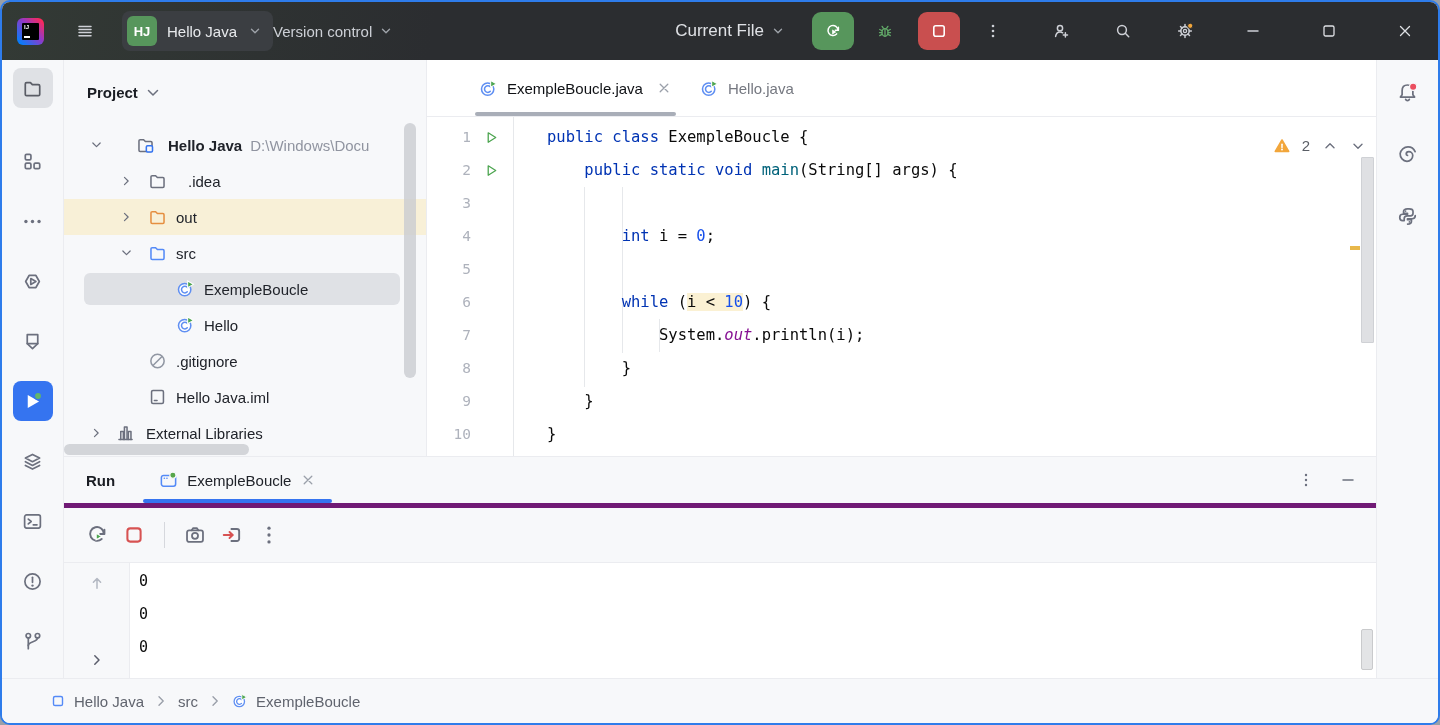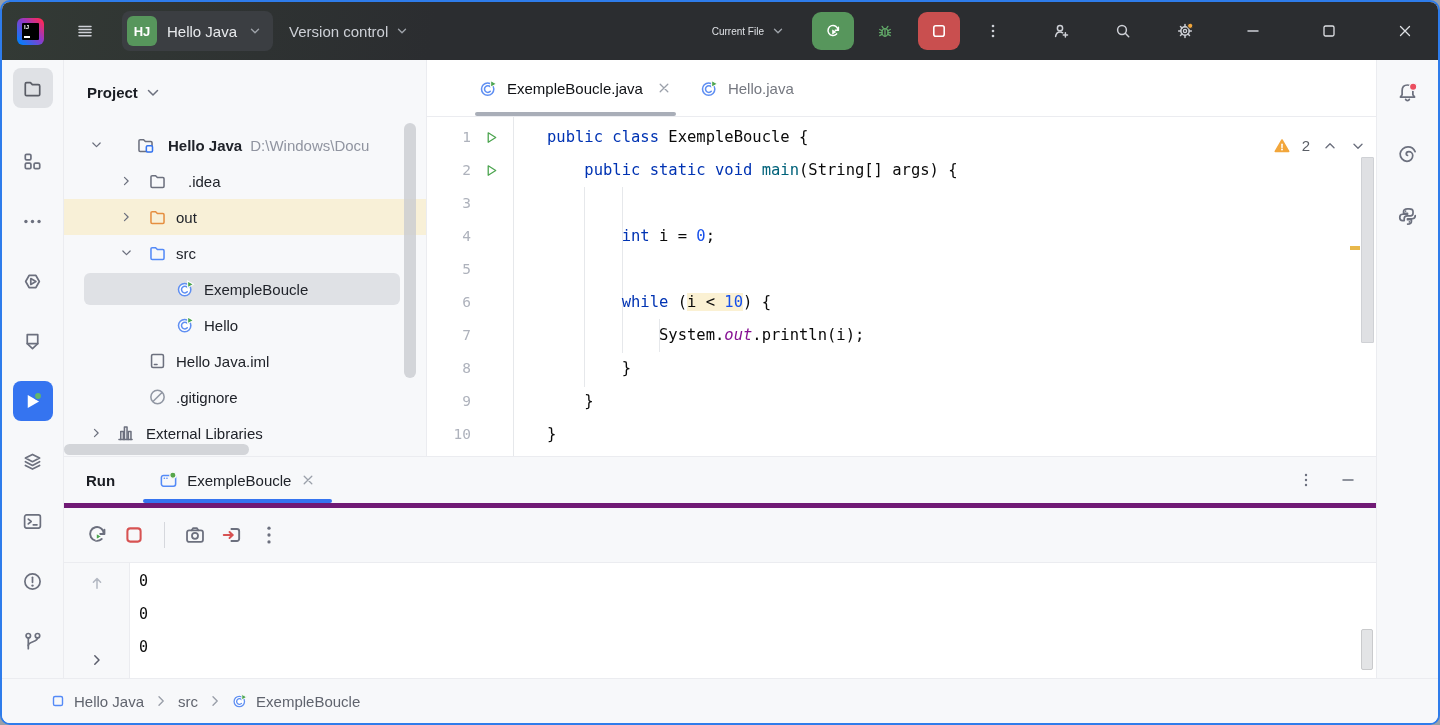--- a/index.html
+++ b/index.html
@@ -15,23 +15,23 @@
   .logo .blk { position:absolute; left:5px; top:5px; width:17px; height:17px; background:#000; border-radius:1px; }
   .logo .blk::before { content:"IJ"; position:absolute; left:2px; top:1px; font-size:6px; color:#fff; font-weight:bold; }
   .logo .blk::after { content:""; position:absolute; left:2px; bottom:2px; width:6px; height:2px; background:#fff; }
   .tbtn { width:34px; height:34px; display:flex; align-items:center; justify-content:center; border-radius:6px; flex:none; }
   .hamb { margin-left:24px; }
   .proj-widget { margin-left:20px; height:40px; border-radius:8px; background:#3b3e42;
                  display:flex; align-items:center; padding:0 10px 0 5px; gap:10px; }
   .avatar { width:30px; height:30px; border-radius:6px; background:#57965c; color:#fff;
             font-size:13px; font-weight:bold; display:flex; align-items:center; justify-content:center; }
   .proj-name { font-size:15px; color:#e8eaed; }
-  .vcs { margin-left:16px; display:flex; align-items:center; gap:6px; font-size:15px; color:#cdd0d6; }
+  .vcs { display:flex; align-items:center; gap:6px; font-size:15px; color:#cdd0d6; }
   .tb-right { margin-left:auto; display:flex; align-items:center; }
-  .runcfg { display:flex; align-items:center; gap:6px; font-size:10px; color:#dfe1e5; margin-right:26px; }
+  .runcfg { display:flex; align-items:center; gap:6px; font-size:17px; color:#dfe1e5; margin-right:26px; }
   .btn-green { width:42px; height:38px; border-radius:9px; background:#57965c; display:flex; align-items:center; justify-content:center; }
   .btn-red   { width:42px; height:38px; border-radius:9px; background:#c94f4f; display:flex; align-items:center; justify-content:center; margin-left:16px; }
   .bugbtn { margin-left:14px; } .kebab-t { margin-left:16px; }
   .persons { margin-left:34px; } .searcht { margin-left:28px; } .geart { margin-left:28px; }
   .wc { margin-left:34px; } .wc.max { margin-left:42px; } .wc.close { margin-left:42px; margin-right:16px; }
 
   
   .main { flex:1; display:flex; min-height:0; }
   .strip { flex:none; width:62px; background:#f7f8fa; display:flex; flex-direction:column; align-items:center; padding-top:8px; }
   .strip.left { border-right:1px solid #ebecf0; }
@@ -427,37 +427,37 @@
                     <path d="M9.8 1.3l4.9 2.8-4.9 2.8z" fill="#4da550" stroke="#fff" stroke-width=".9"></path>
                   </svg>
                 </span>
               <span class="ttx" style="left:140px">
                   <span>Hello</span>
                 </span>
             </div>
             <div class="trow">
               <span class="tic" style="left:84px">
                   <svg width="16" height="16" viewBox="0 0 16 16" xmlns="http://www.w3.org/2000/svg">
+                    <circle cx="8" cy="8" r="5.6" stroke="#9197a3" stroke-width="1.3" fill="none"></circle>
+                    <path d="M4.4 11.6 11.6 4.4" stroke="#9197a3" stroke-width="1.3" stroke-linecap="round"></path>
+                  </svg>
+                </span>
+              <span class="ttx" style="left:112px">
+                  <span>.gitignore</span>
+                </span>
+            </div>
+            <div class="trow">
+              <span class="tic" style="left:84px">
+                  <svg width="16" height="16" viewBox="0 0 16 16" xmlns="http://www.w3.org/2000/svg">
                     <rect x="3" y="2.5" width="10" height="11" rx="1.2" stroke="#6c707e" stroke-width="1.3" stroke-linecap="round" stroke-linejoin="round" fill="none"></rect>
                     <path d="M5.4 11h2.2" stroke="#6c707e" stroke-width="1.3" stroke-linecap="round" stroke-linejoin="round" fill="none"></path>
                   </svg>
                 </span>
               <span class="ttx" style="left:112px">
                   <span>Hello Java.iml</span>
-                </span>
-            </div>
-            <div class="trow">
-              <span class="tic" style="left:84px">
-                  <svg width="16" height="16" viewBox="0 0 16 16" xmlns="http://www.w3.org/2000/svg">
-                    <circle cx="8" cy="8" r="5.6" stroke="#9197a3" stroke-width="1.3" fill="none"></circle>
-                    <path d="M4.4 11.6 11.6 4.4" stroke="#9197a3" stroke-width="1.3" stroke-linecap="round"></path>
-                  </svg>
-                </span>
-              <span class="ttx" style="left:112px">
-                  <span>.gitignore</span>
                 </span>
             </div>
             <div class="trow">
               <span class="tch" style="left:26px">
                   <svg width="16" height="16" viewBox="0 0 16 16" xmlns="http://www.w3.org/2000/svg">
                     <path d="M5.5 3.5 10 8l-4.5 4.5" stroke="#6c707e" stroke-width="1.5" fill="none" stroke-linecap="round" stroke-linejoin="round"></path>
                   </svg>
                 </span>
               <span class="tic" style="left:52px">
                   <svg width="16" height="16" viewBox="0 0 16 16" xmlns="http://www.w3.org/2000/svg">

